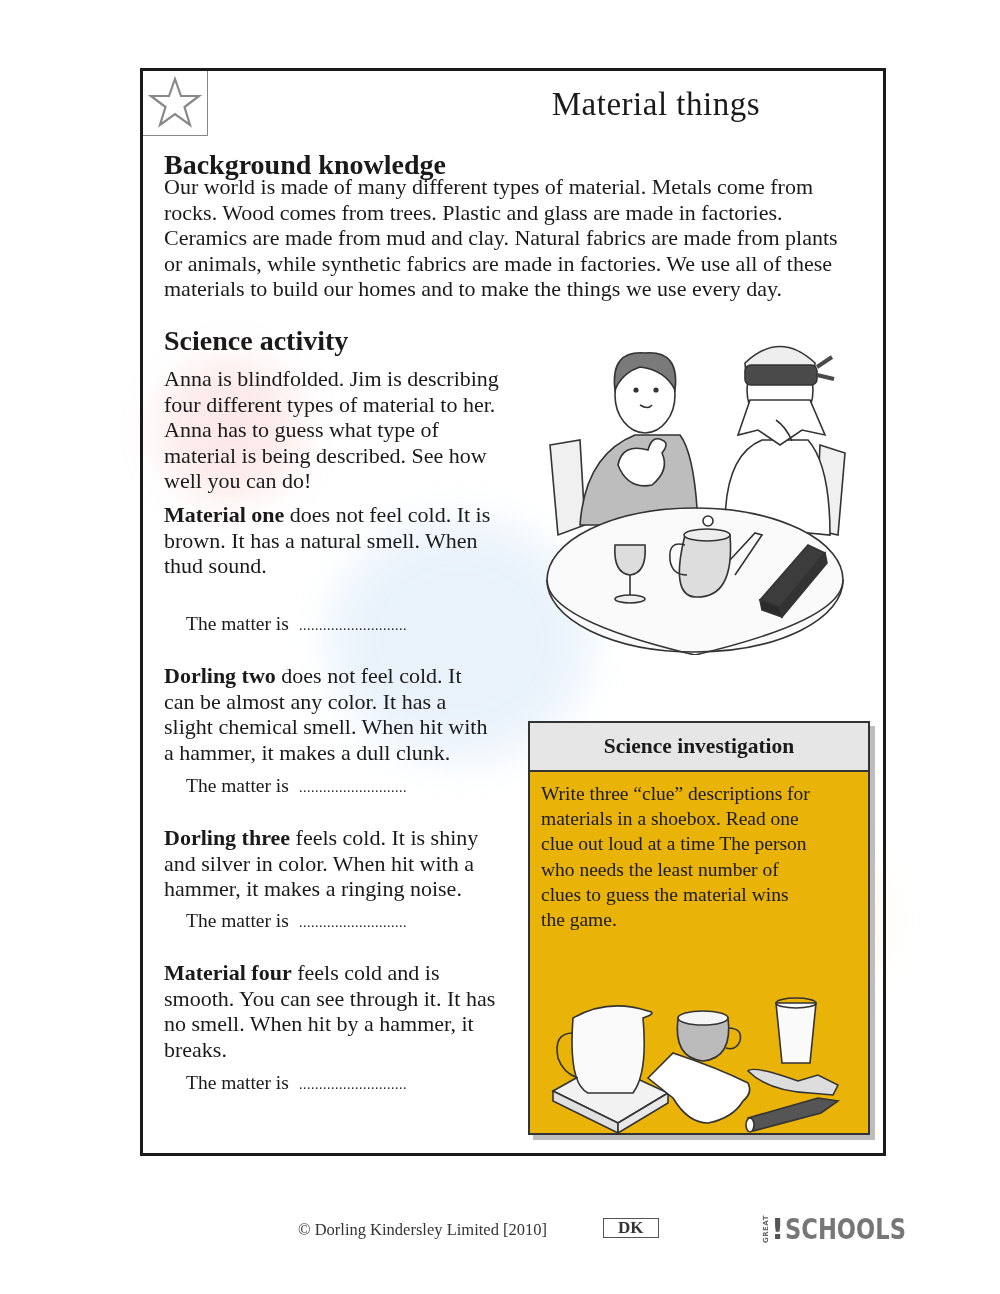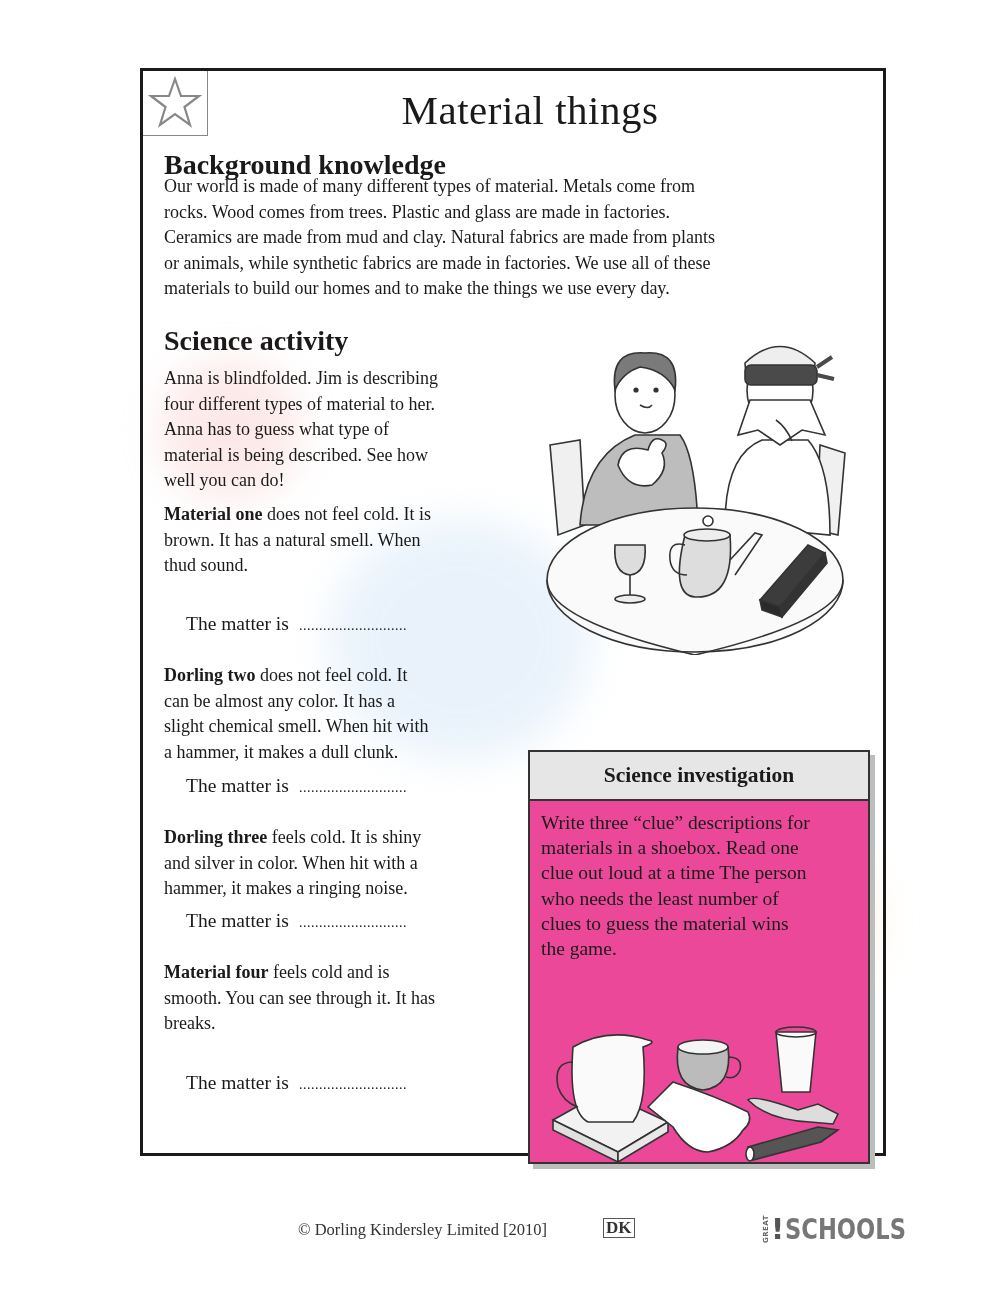--- a/index.html
+++ b/index.html
@@ -1,31 +1,31 @@
 <!DOCTYPE html>
 <html><head>
 <meta charset="utf-8">
 <style>
   html, body { margin:0; padding:0; background:#ffffff; }
   body { width:1000px; height:1294px; position:relative; font-family:"Liberation Serif", "DejaVu Serif", serif; color:#1a1a1a; overflow:hidden; }
   .frame { position:absolute; left:140px; top:68px; width:746px; height:1088px; border:3px solid #1a1a1a; box-sizing:border-box; }
   .star-box { position:absolute; left:143px; top:71px; width:65px; height:65px; border-right:1px solid #888; border-bottom:1px solid #888; box-sizing:border-box; }
   .star-box svg { position:absolute; left:4px; top:4px; }
-  .title { position:absolute; left:300px; top:86px; width:460px; text-align:center; font-size:41px; font-weight:normal; letter-spacing:0.5px; }
+  .title { position:absolute; left:300px; top:86px; width:460px; text-align:right; font-size:33px; font-weight:normal; letter-spacing:0.5px; }
   .h2 { position:absolute; font-size:28px; font-weight:bold; }
-  .para { position:absolute; font-size:18px; line-height:25.6px; }
+  .para { position:absolute; font-size:22px; line-height:25.6px; }
   .para b { font-weight:bold; }
   .matter { position:absolute; font-size:19.5px;margin-left:22px; }
   .matter .dots { letter-spacing:0.5px; font-size:14px; margin-left:10px; }
   .illus { position:absolute; }
-  .inv-box { position:absolute; left:528px; top:750px; width:342px; height:414px; border:2px solid #333; box-sizing:border-box; box-shadow:5px 5px 0 #bdbdbd; background:#ec4899; }
+  .inv-box { position:absolute; left:528px; top:721px; width:342px; height:414px; border:2px solid #333; box-sizing:border-box; box-shadow:5px 5px 0 #bdbdbd; background:#eab308; }
   .inv-head { height:47px; background:#e6e6e6; border-bottom:2px solid #333; text-align:center; font-weight:bold; font-size:21.5px; line-height:47px; }
   .inv-text { position:absolute; left:11px; top:58px; width:320px; font-size:19.5px; line-height:25.2px; }
   .footer-copy { position:absolute; left:298px; top:1220px; font-size:16.5px; color:#333; }
-  .dk-logo { position:absolute; left:603px; top:1218px; font-size:17px; font-weight:bold; border:1.5px solid #555; padding:0 2px; line-height:18px; color:#333; }
+  .dk-logo { position:absolute; left:603px; top:1218px; font-size:17px; font-weight:bold; border:1.5px solid #555; padding:0 14px; line-height:18px; color:#333; }
   .gs-logo { position:absolute; left:762px; top:1212px; display:flex; align-items:center; color:#777; }
   .gs-great { writing-mode:vertical-rl; transform:rotate(180deg); font-family:"DejaVu Sans", sans-serif; font-size:7px; font-weight:bold; letter-spacing:0.5px; color:#666; margin-right:1px; }
   .gs-bang { font-family:"DejaVu Sans", sans-serif; font-weight:bold; font-size:29px; color:#555; margin-right:1px; }
   .gs-schools { font-family:"DejaVu Sans", sans-serif; font-weight:bold; font-size:29px; transform:scaleX(0.78); transform-origin:left; letter-spacing:0px; color:#777; }
   .watermark { position:absolute; border-radius:50%; filter:blur(20px); opacity:0.25; }
 </style>
 </head>
 <body>
 
 <div class="watermark" style="left:160px;top:360px;width:140px;height:140px;background:#f4a8a8;"></div>
@@ -84,20 +84,21 @@
   <div>and silver in color. When hit with a</div>
   <div>hammer, it makes a ringing noise.</div>
 </div>
 <div class="matter" style="left:164px;top:910px;">
   <span>The matter is</span><span class="dots">...........................</span>
 </div>
 
 <div class="para" style="left:164px;top:960px;width:360px;">
   <div><b>Material four</b><span> feels cold and is</span></div>
   <div>smooth. You can see through it. It has</div>
+  <div>no smell. When hit by a hammer, it</div>
   <div>breaks.</div>
 </div>
 <div class="matter" style="left:164px;top:1072px;">
   <span>The matter is</span><span class="dots">...........................</span>
 </div>
 
 <div class="illus" style="left:540px;top:335px;">
   <svg width="310" height="320" viewBox="0 0 310 320">
     <g fill="none" stroke="#333" stroke-width="1.6">
 

